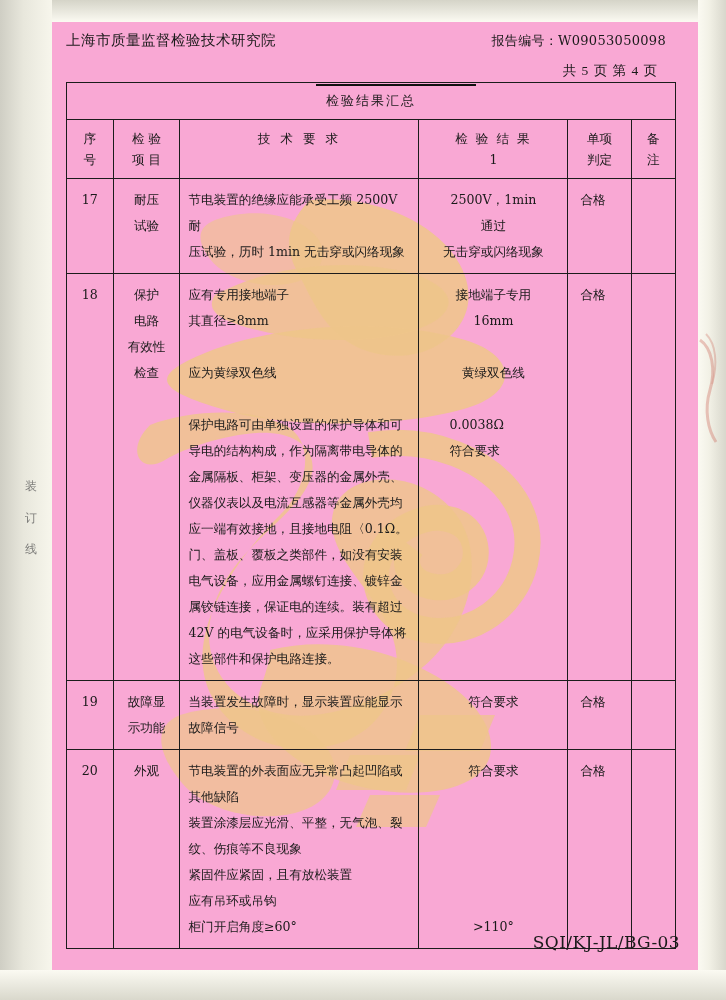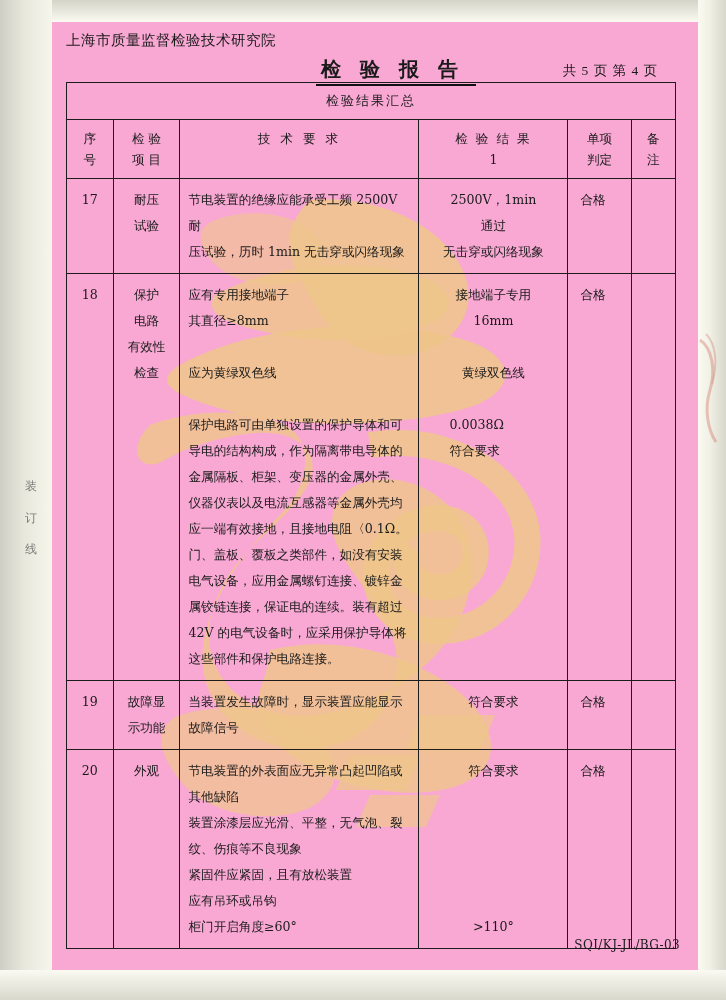--- a/index.html
+++ b/index.html
@@ -150,21 +150,21 @@
   .col-judge { width: 56px; }
   .col-note { width: 32px; }
   .line { display: block; }
   .ln-gap { height: 26px; }
 
   .footer-code {
     position: absolute;
     right: 46px;
     bottom: 48px;
     font-family: "DejaVu Serif", "Liberation Serif", serif;
-    font-size: 12px;
+    font-size: 17px;
     letter-spacing: .4px;
   }
 
   
   .side-vert {
     position: absolute;
     left: 22px;
     top: 470px;
     font-family: "DejaVu Serif", "Liberation Serif", serif;
     font-size: 12px;
@@ -212,21 +212,21 @@
 
   <svg class="red-mark" viewBox="0 0 22 120">
     <path d="M2 10 C14 18 18 40 12 60 C6 80 10 100 18 112" stroke="#c0392b" stroke-width="3" fill="none" opacity=".6"></path>
     <path d="M8 4 C18 14 20 34 14 54" stroke="#c0392b" stroke-width="2" fill="none" opacity=".5"></path>
   </svg>
 
   <div class="content">
 
     <div class="hdr">
       <span class="hdr-inst">上海市质量监督检验技术研究院</span>
-      <span class="hdr-title">检 验 报 告</span>
+      <span class="hdr-report-no"><span>报告编号：</span><span>W09053050098</span></span>
       <span class="hdr-title-underline"></span>
       <span class="hdr-pages">共 5 页  第 4 页</span>
     </div>
 
     <table class="report">
       <tbody>
           <tr>
         <td class="cap" colspan="6">检验结果汇总</td>
       </tr>
       <tr>

